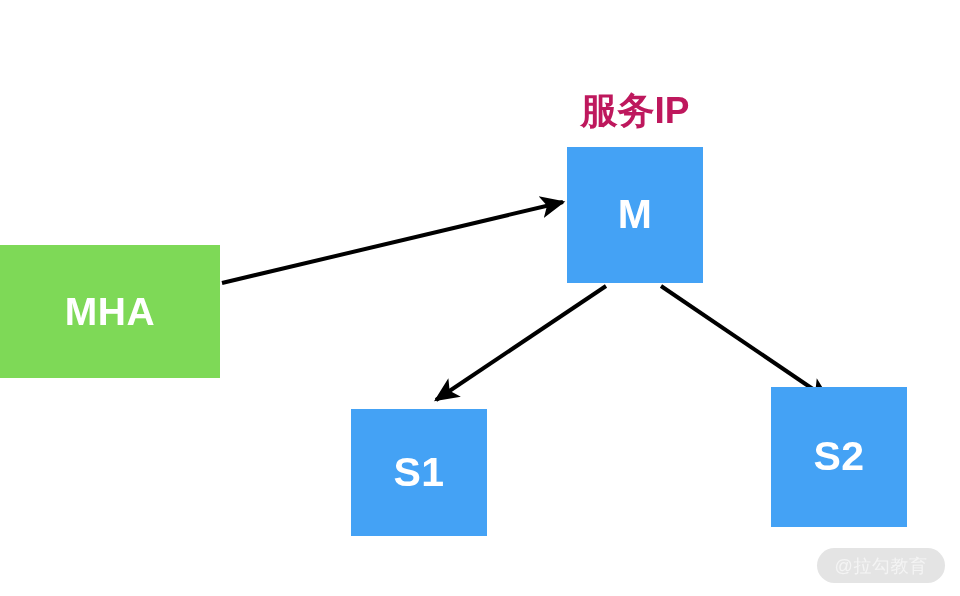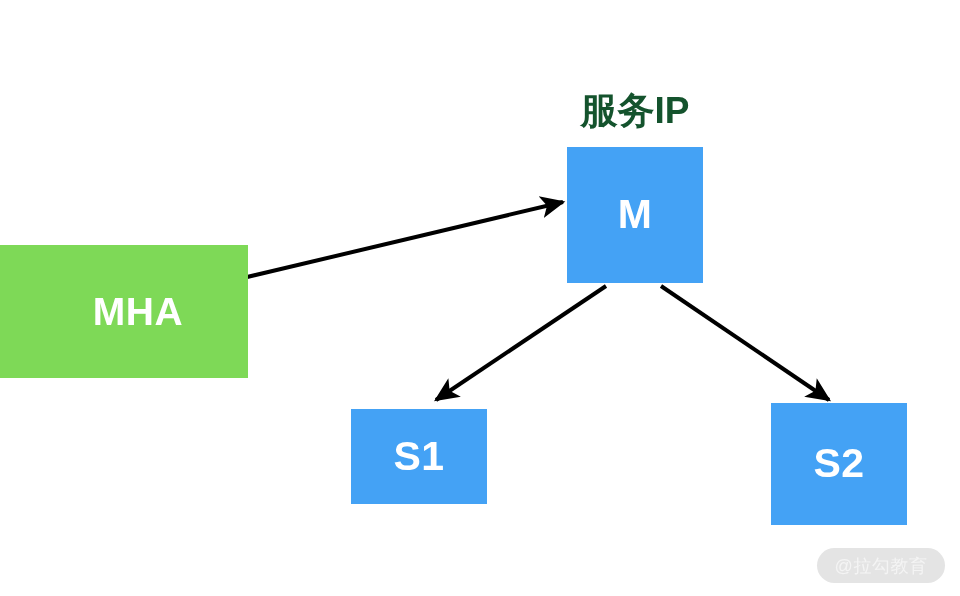--- a/index.html
+++ b/index.html
@@ -29,55 +29,54 @@
     letter-spacing: 0.5px;
     -webkit-font-smoothing: antialiased;
   }
   .node-mha {
     left: 0px;
     top: 245px;
     width: 220px;
     height: 133px;
     background: #7ed957;
     font-size: 39px;
-    padding-left: 28px;
   }
   .node-m {
     left: 567px;
     top: 147px;
     width: 136px;
     height: 136px;
     background: #44a2f5;
     font-size: 41px;
   }
   .node-s1 {
     left: 351px;
     top: 409px;
     width: 136px;
-    height: 95px;
+    height: 127px;
     background: #44a2f5;
     font-size: 41px;
   }
   .node-s2 {
     left: 771px;
-    top: 403px;
+    top: 387px;
     width: 136px;
-    height: 122px;
+    height: 140px;
     background: #44a2f5;
     font-size: 41px;
   }
   .vip-label {
     position: absolute;
     left: 527px;
     top: 86px;
     width: 216px;
     text-align: center;
     font-size: 37px;
     font-weight: 700;
-    color: #14532d;
+    color: #be185d;
     letter-spacing: 0px;
   }
   #edges {
     position: absolute;
     left: 0;
     top: 0;
     width: 960px;
     height: 596px;
     pointer-events: none;
   }

